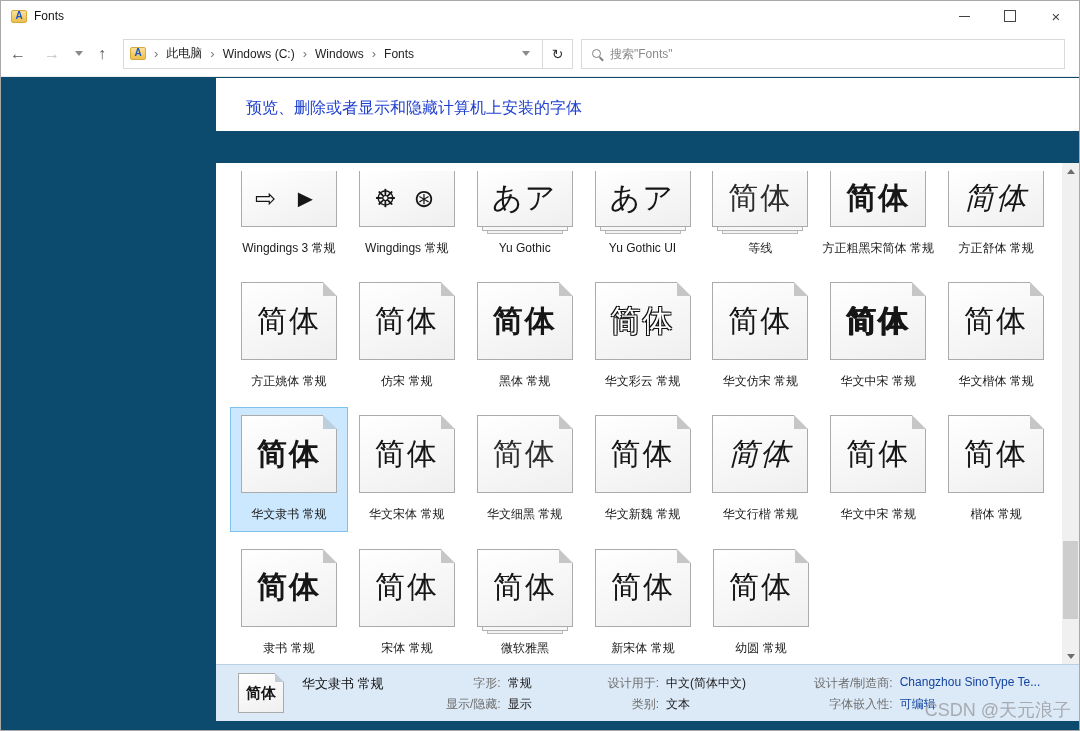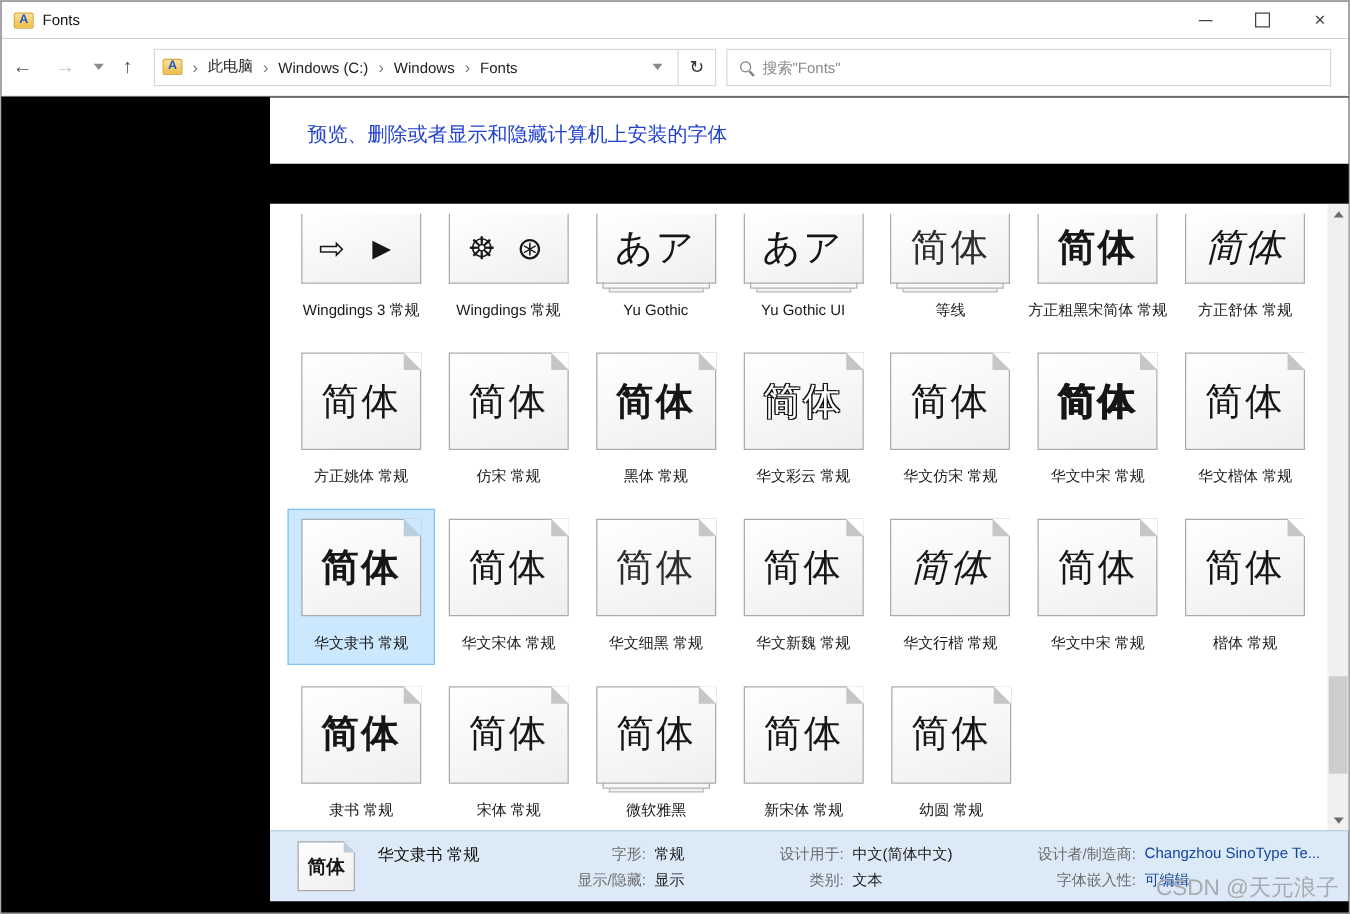--- a/index.html
+++ b/index.html
@@ -1,17 +1,17 @@
 <!DOCTYPE html>
 <html><head>
 <meta charset="utf-8">
 <style>
   * { margin:0; padding:0; box-sizing:border-box; }
   html,body { width:1080px; height:731px; font-family:"Liberation Sans","DejaVu Sans",sans-serif; background:#fff; }
-  .win { position:relative; width:1080px; height:731px; background:#000000; border:1px solid #a9a9a9; overflow:hidden; }
+  .win { position:relative; width:1080px; height:731px; background:#0c4a6e; border:1px solid #a9a9a9; overflow:hidden; }
 
   
   .titlebar { position:absolute; top:0; left:0; right:0; height:30px; background:#fff; display:flex; align-items:center; padding-left:10px; }
   .app-icon { width:16px; height:13px; background:linear-gradient(#fbe198,#edbe4b); border:1px solid #d8a93c; border-radius:2px; position:relative; margin-right:7px; }
   .app-icon::after { content:"A"; position:absolute; left:0; right:0; top:-1px; text-align:center; font-size:10px; font-weight:bold; color:#1b57c9; }
   .title-text { font-size:12px; color:#111; }
   .wincontrols { margin-left:auto; display:flex; height:30px; }
   .wc { width:46px; height:30px; display:flex; align-items:center; justify-content:center; color:#444; }
   .wc-min::after { content:""; width:11px; height:1px; background:#444; }
   .wc-max::after { content:""; width:10px; height:10px; border:1px solid #444; }
@@ -91,21 +91,21 @@
   .sb-thumb { position:absolute; left:1px; width:15px; top:378px; height:78px; background:#cdcdcd; }
 
   
   .details { position:absolute; left:215px; right:0; bottom:9px; height:57px; background:#dce9f7; border-top:1px solid #b8cfe4; display:flex; align-items:flex-start; padding:8px 14px 0 22px; font-size:12px; }
   .dtilewrap { position:relative; width:46px; height:40px; flex:none; margin-right:18px; }
   .dtile { position:absolute; inset:0; background:linear-gradient(160deg,#ffffff 0%,#efefef 100%); border:1px solid #ababab; display:flex; align-items:center; justify-content:center; }
   .dtile::before { content:""; position:absolute; top:-1px; right:-1px; border-style:solid; border-width:0 9px 9px 0; border-color:#dce9f7 #dce9f7 #c0ccd8 #c0ccd8; }
   .dpv { font-size:15px; font-weight:bold; font-family:"DejaVu Serif","Liberation Serif",serif; color:#161616; }
   .dname { width:140px; font-size:13px; color:#111; padding-top:2px; flex:none; }
   .dgroup { display:grid; grid-template-columns:auto auto; column-gap:7px; row-gap:4px; padding-top:2px; }
-  .g1 { margin-left:20px; } .g2 { margin-left:76px; } .g3 { margin-left:68px; }
+  .g1 { margin-left:4px; } .g2 { margin-left:76px; } .g3 { margin-left:68px; }
   .dlabel { color:#6d6d6d; text-align:right; }
   .dvalue { color:#1a1a1a; }
   .dvalue.link { color:#1445a0; }
 
   .watermark { position:absolute; right:8px; bottom:8px; font-size:18px; color:#a6abb1; z-index:6; }
 </style>
 </head>
 <body>
 
 <div class="win">

